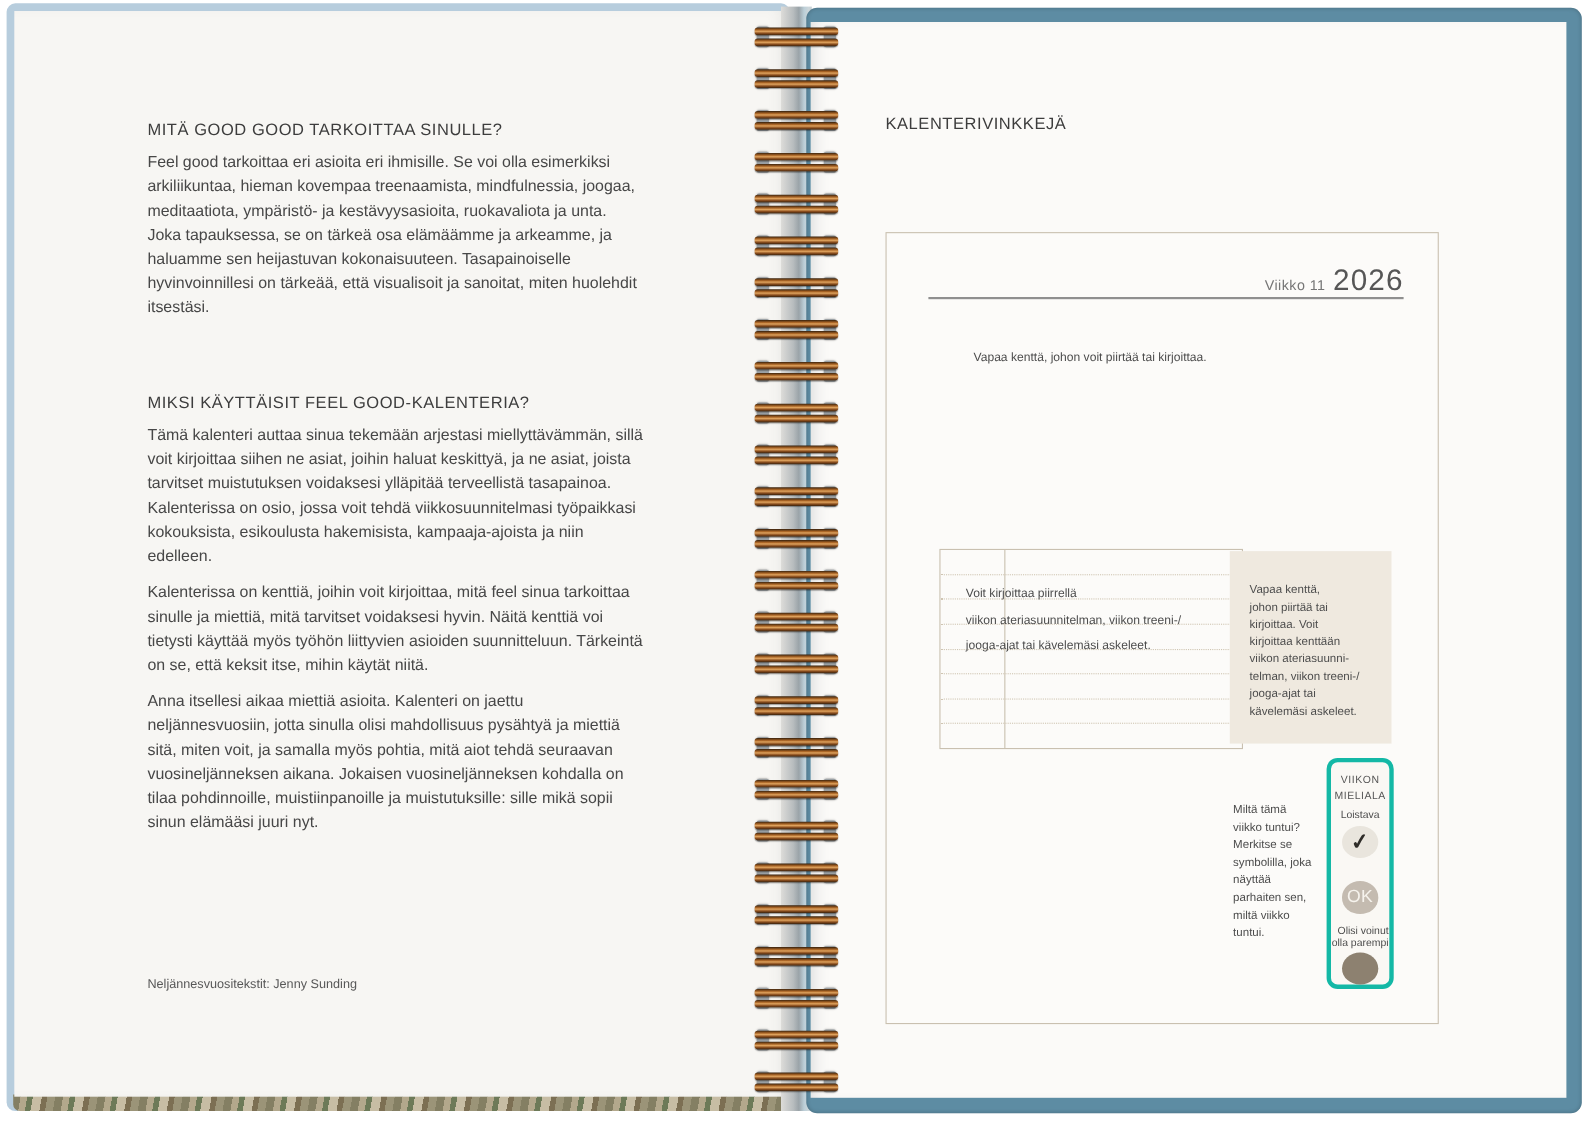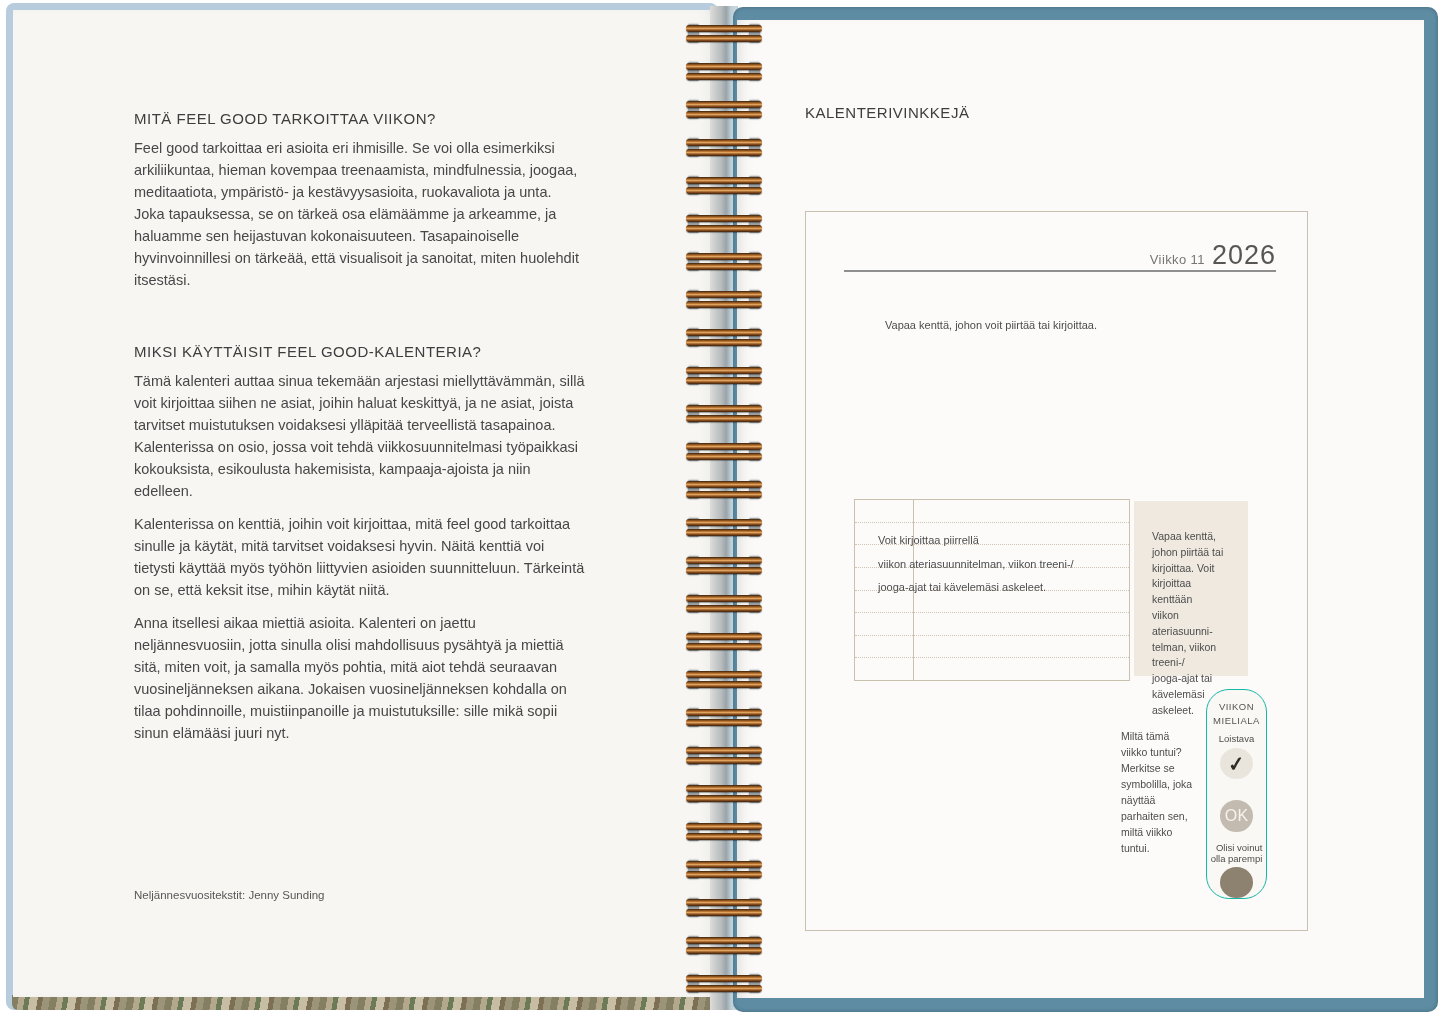--- a/index.html
+++ b/index.html
@@ -16,21 +16,21 @@
                         #847f63 0 7px,#b3a88c 7px 13px,#6d7a58 13px 18px,
                         #c7bda4 18px 26px,#7c6f53 26px 31px,#9b9478 31px 38px); }
   .left-page { position:absolute; left:13px; top:10px; width:705px; height:987px;
                background:#f7f6f3; box-shadow:inset -14px 0 18px -14px rgba(60,70,80,.25); }
 
   .left-content { position:absolute; left:121px; top:98px; width:452px; color:#474747;
                   font-size:14.5px; line-height:22px; }
   .sec-heading { font-size:15px; letter-spacing:.5px; color:#3d3d3d; font-weight:400;
                  margin-bottom:7px; }
   .left-content p { margin-bottom:11px; }
-  .sec2 { margin-top:50px; }
+  .sec2 { margin-top:65px; }
   .credit { position:absolute; left:121px; top:879px; font-size:11.5px; color:#575757; }
 
   
   .gap-strip { position:absolute; left:710px; top:6px; width:28px; height:1004px;
                background:linear-gradient(to right,#dddcd9,#b7bcbe 40%,#9aa3a8 58%,
                           #bccfd8 75%,#cdd7db 90%,#c4ced3); }
   .spiral { position:absolute; left:0; top:0; width:1440px; height:1020px; pointer-events:none; }
   .coil { position:absolute; left:688px; width:72px; height:19px; }
   .coil .cap { position:absolute; top:0; width:11px; height:19px; background:#9aa0a4;
                border-radius:2px; box-shadow:0 0 2px rgba(0,0,0,.4); }
@@ -63,36 +63,36 @@
 
   .ex-table { position:absolute; left:48px; top:287px; width:276px; height:182px;
               border:1px solid #c9c0b0; display:flex; }
   .ex-table .colL { width:59px; border-right:1px solid #c9c0b0; display:flex; flex-direction:column; }
   .ex-table .colR { flex:1; display:flex; flex-direction:column; }
   .ex-table .trow { flex:1; border-bottom:1px dotted #cfc5b2; }
   .ex-table .trow:last-child { border-bottom:none; }
   .ex-table-hint { position:absolute; left:72px; top:287px; width:240px; padding:30px 0 0 0;
                    font-size:11px; line-height:23.5px; color:#4d4d4d; white-space:pre-line; }
 
-  .ex-side-note { position:absolute; left:328px; top:289px; width:114px; height:175px;
+  .ex-side-note { position:absolute; left:312px; top:289px; width:147px; height:175px;
                   background:#efe9df; padding:28px 14px 0 18px; font-size:10.5px;
                   line-height:15.8px; color:#4d4d4d; white-space:pre-line; }
 
   .ex-dotted { position:absolute; left:48px; top:477px; width:246px; height:207px;
                background-color:#eae4d8;
                background-image:radial-gradient(#fdfcfa 1.1px, transparent 1.3px);
                background-size:11px 11px; }
   .ex-dotted-note { position:absolute; left:14px; top:33px; width:222px; font-size:10.5px;
                     line-height:15.5px; color:#4d4d4d; white-space:pre-line; }
 
   .mood-question { position:absolute; left:315px; top:516px; width:88px; font-size:10.5px;
                    line-height:16px; color:#4d4d4d; white-space:pre-line; }
 
   .mood-panel { position:absolute; left:400px; top:477px; width:61px; height:210px;
-                background:#faf8f4; border:1px solid #14b8a6; border-radius:23px;
+                background:#faf8f4; border:4px solid #14b8a6; border-radius:10px;
                 display:flex; flex-direction:column; align-items:center; }
   .mood-title { margin-top:10px; font-size:9.5px; letter-spacing:.5px; color:#555;
                 text-align:center; line-height:14px; white-space:pre-line; }
   .mood-label { margin-top:5px; font-size:9.5px; color:#4d4d4d; text-align:right;
                 line-height:11px; white-space:pre-line; }
   .mood-circle { width:33px; height:33px; border-radius:50%; margin-top:4px;
                  display:flex; align-items:center; justify-content:center; }
   .mc-great { background:#e9e5dd; }
   .mc-great .check { font-size:20px; font-weight:600; color:#2e2c28; transform:rotate(-6deg); }
   .mc-ok { background:#c4bbb0; margin-top:21px; color:#f6f3ed; font-size:16px; letter-spacing:.3px; }
@@ -101,25 +101,25 @@
 </style>
 </head>
 <body>
 
 <div class="stage">
 
   <div class="left-underlay"></div>
   <div class="left-photo-edge"></div>
   <div class="left-page">
     <div class="left-content">
-      <div class="sec-heading">MITÄ FEEL GOOD TARKOITTAA VIIKON?</div>
+      <div class="sec-heading">MITÄ GOOD GOOD TARKOITTAA SINULLE?</div>
       <p>Feel good tarkoittaa eri asioita eri ihmisille. Se voi olla esimerkiksi arkiliikuntaa, hieman kovempaa treenaamista, mindfulnessia, joogaa, meditaatiota, ympäristö- ja kestävyysasioita, ruokavaliota ja unta. Joka tapauksessa, se on tärkeä osa elämäämme ja arkeamme, ja haluamme sen heijastuvan kokonaisuuteen. Tasapainoiselle hyvinvoinnillesi on tärkeää, että visualisoit ja sanoitat, miten huolehdit itsestäsi.</p>
       <div class="sec-heading sec2">MIKSI KÄYTTÄISIT FEEL GOOD-KALENTERIA?</div>
       <p>Tämä kalenteri auttaa sinua tekemään arjestasi miellyttävämmän, sillä voit kirjoittaa siihen ne asiat, joihin haluat keskittyä, ja ne asiat, joista tarvitset muistutuksen voidaksesi ylläpitää terveellistä tasapainoa. Kalenterissa on osio, jossa voit tehdä viikkosuunnitelmasi työpaikkasi kokouksista, esikoulusta hakemisista, kampaaja-ajoista ja niin edelleen.</p>
-      <p>Kalenterissa on kenttiä, joihin voit kirjoittaa, mitä feel good tarkoittaa sinulle ja käytät, mitä tarvitset voidaksesi hyvin. Näitä kenttiä voi tietysti käyttää myös työhön liittyvien asioiden suunnitteluun. Tärkeintä on se, että keksit itse, mihin käytät niitä.</p>
+      <p>Kalenterissa on kenttiä, joihin voit kirjoittaa, mitä feel sinua tarkoittaa sinulle ja miettiä, mitä tarvitset voidaksesi hyvin. Näitä kenttiä voi tietysti käyttää myös työhön liittyvien asioiden suunnitteluun. Tärkeintä on se, että keksit itse, mihin käytät niitä.</p>
       <p>Anna itsellesi aikaa miettiä asioita. Kalenteri on jaettu neljännesvuosiin, jotta sinulla olisi mahdollisuus pysähtyä ja miettiä sitä, miten voit, ja samalla myös pohtia, mitä aiot tehdä seuraavan vuosineljänneksen aikana. Jokaisen vuosineljänneksen kohdalla on tilaa pohdinnoille, muistiinpanoille ja muistutuksille: sille mikä sopii sinun elämääsi juuri nyt.</p>
     </div>
     <div class="credit">Neljännesvuositekstit: Jenny Sunding</div>
   </div>
 
   <div class="gap-strip"></div>
 
   <div class="right-cover"></div>
   <div class="right-page">
     <div class="rp-heading">KALENTERIVINKKEJÄ</div>

